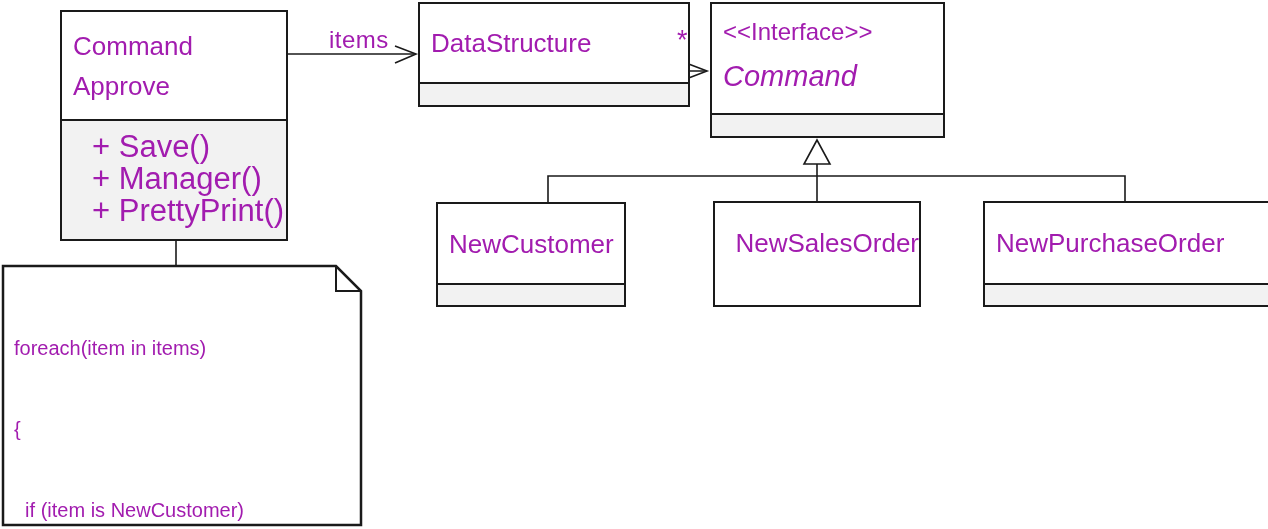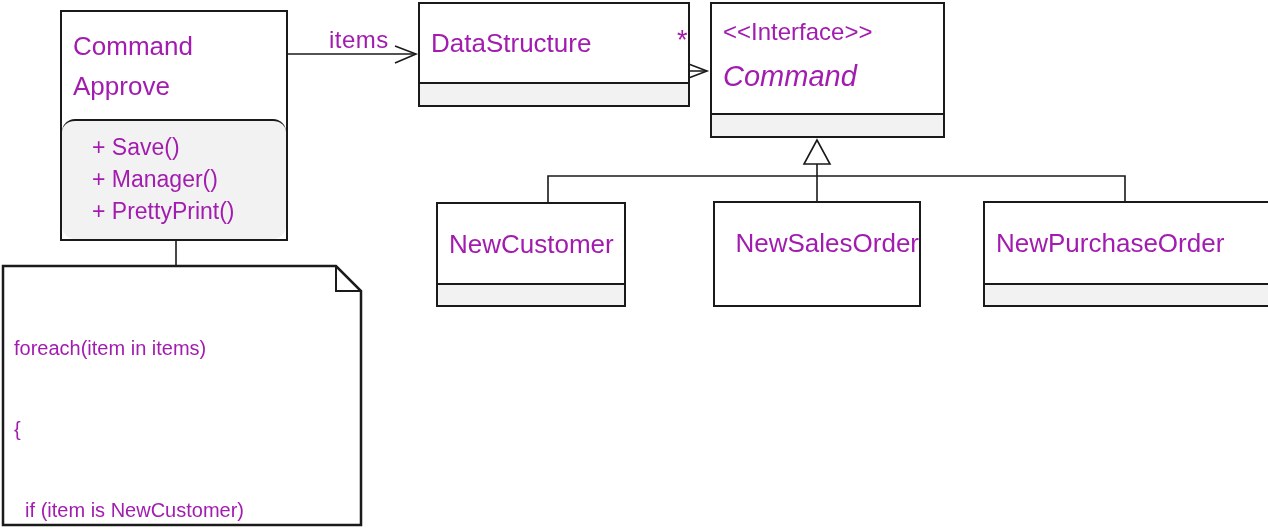--- a/index.html
+++ b/index.html
@@ -18,21 +18,21 @@
   .uml-class .title-compartment {
     flex:1; display:flex; flex-direction:column; justify-content:center;
     padding-left:11px; font-size:26px; line-height:40px; overflow:hidden;
   }
   .uml-class .member-compartment {
     border-top:2px solid #1a1a1a; background:#f2f2f2;
   }
 
   .box-command-manager { left:60px;  top:10px;  width:228px; height:231px; }
   .box-command-manager .member-compartment {
-    flex:0 0 113px; padding:10px 0 12px 30px; font-size:23px; line-height:32px;border-radius:13px;
+    flex:0 0 113px; padding:10px 0 12px 30px; font-size:31px; line-height:32px;
   }
   .box-data-structure   { left:418px; top:2px;   width:272px; height:105px; }
   .box-command-iface    { left:710px; top:2px;   width:235px; height:136px; }
   .box-command-iface .title-compartment { justify-content:flex-start; padding-top:13px; }
   .box-new-customer     { left:436px; top:202px; width:190px; height:105px; }
   .box-new-sales        { left:713px; top:201px; width:208px; height:106px;align-items:flex-end; }
   .box-new-purchase     { left:983px; top:201px; width:336px; height:106px; }
 
   .empty-strip { flex:0 0 23px; }
   .empty-strip.thin { flex:0 0 22px; }

